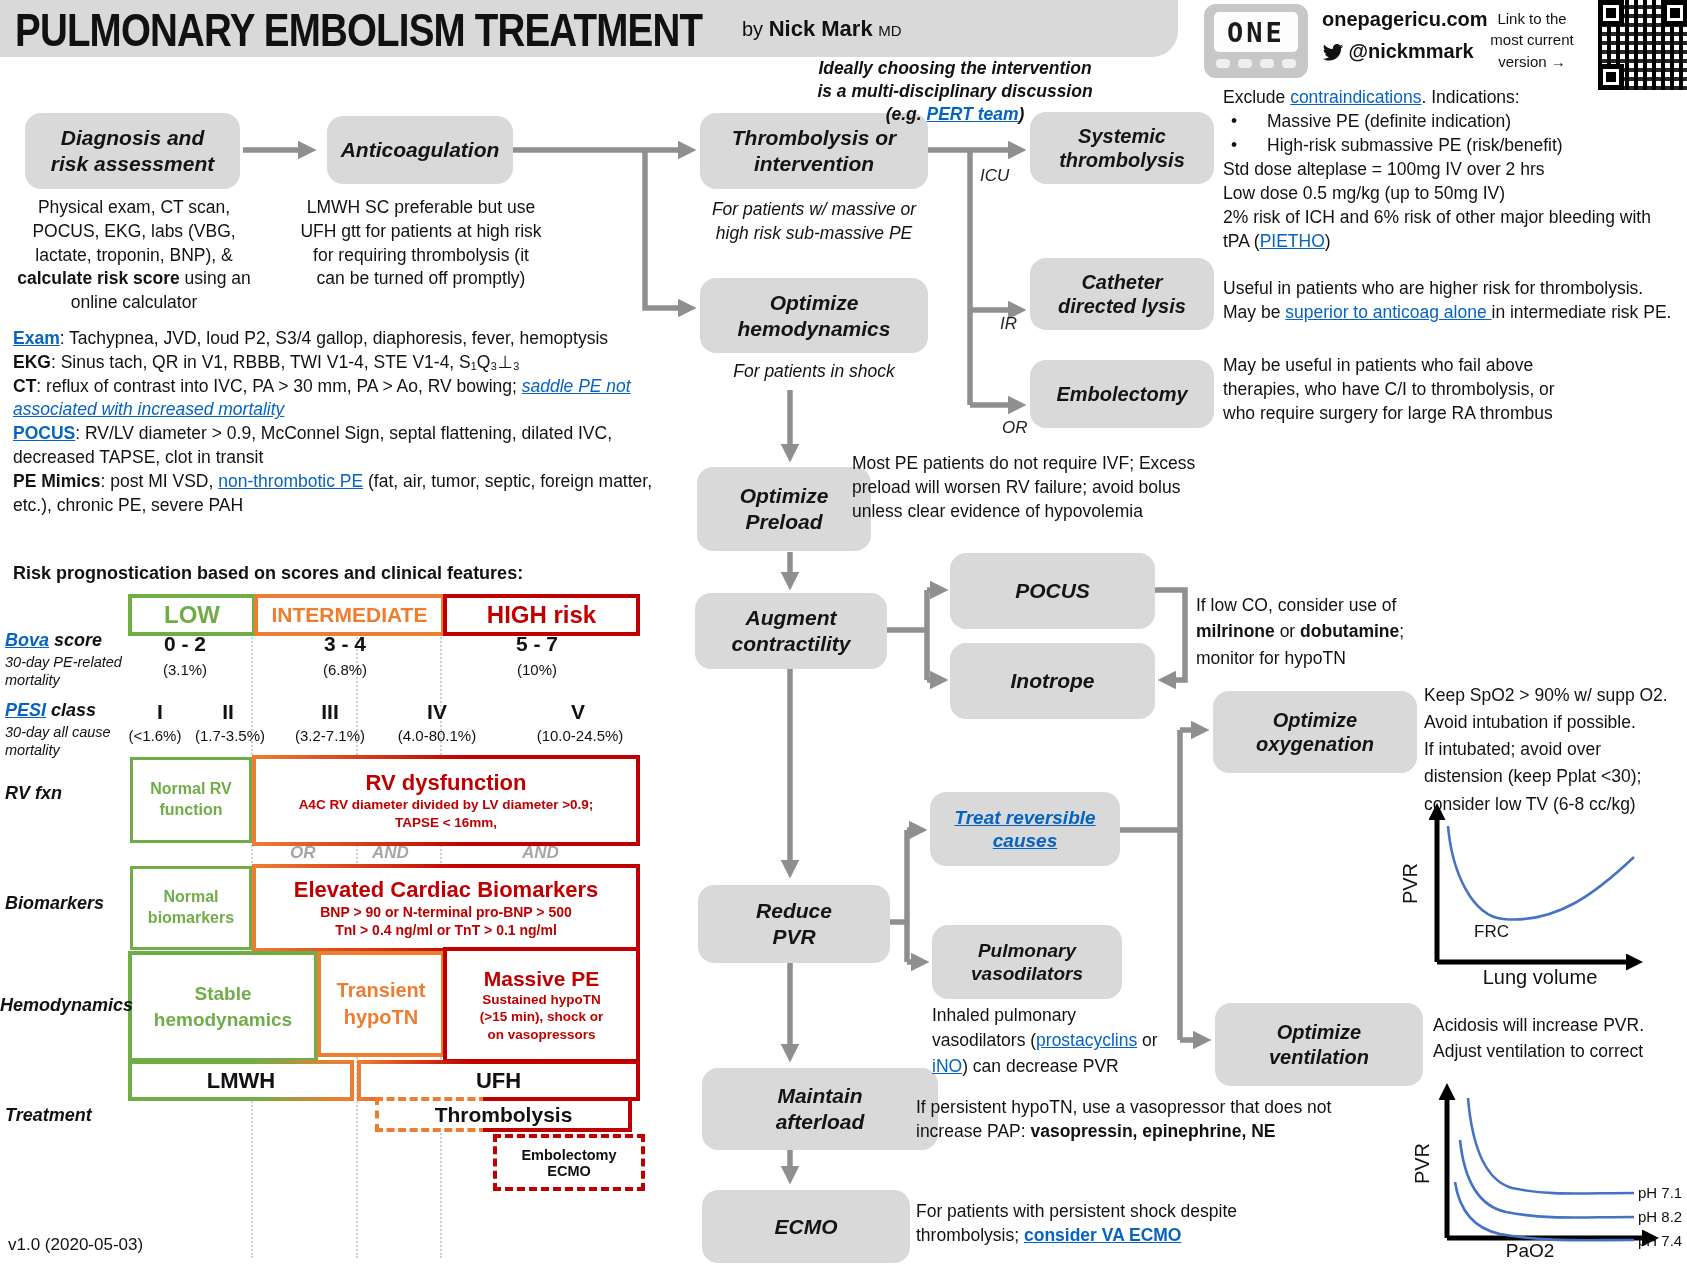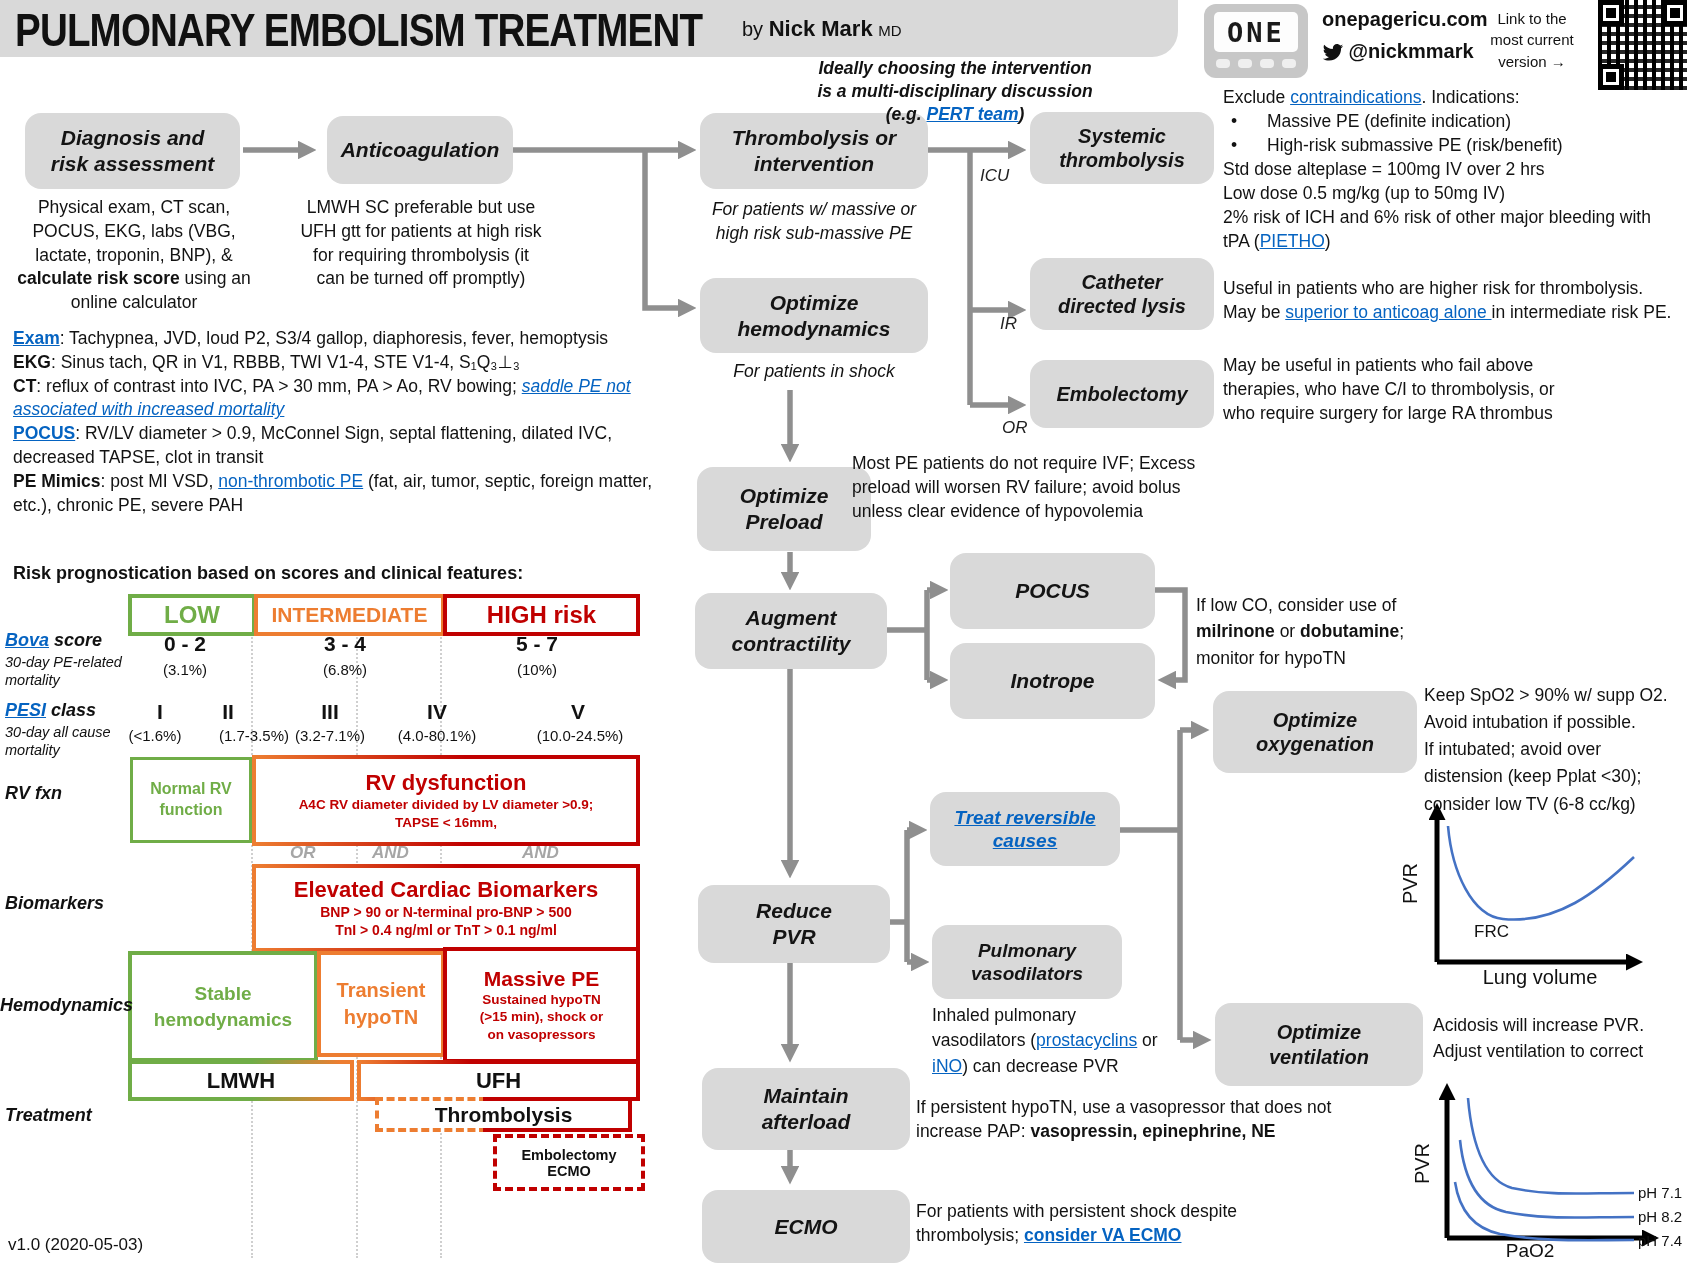--- a/index.html
+++ b/index.html
@@ -174,38 +174,40 @@
   <div class="rowlab" style="left:5px;top:700px;">
     <span class="link">PESI</span><span> class</span>
   </div>
   <div class="sublab" style="left:5px;top:723px;width:128px;">30-day all cause mortality</div>
   <div class="tval" style="left:130px;top:700px;width:60px;">I</div>
   <div class="tval" style="left:198px;top:700px;width:60px;">II</div>
   <div class="tval" style="left:300px;top:700px;width:60px;">III</div>
   <div class="tval" style="left:407px;top:700px;width:60px;">IV</div>
   <div class="tval" style="left:548px;top:700px;width:60px;">V</div>
   <div class="tpct" style="left:110px;top:727px;width:90px;">(&lt;1.6%)</div>
-  <div class="tpct" style="left:180px;top:727px;width:100px;padding-left:24px;">(1.7-3.5%)</div>
+  <div class="tpct" style="left:180px;top:727px;width:100px;">(1.7-3.5%)</div>
   <div class="tpct" style="left:280px;top:727px;width:100px;">(3.2-7.1%)</div>
   <div class="tpct" style="left:387px;top:727px;width:100px;">(4.0-80.1%)</div>
   <div class="tpct" style="left:522px;top:727px;width:116px;">(10.0-24.5%)</div>
 
   <div class="rowlab" style="left:5px;top:783px;">RV fxn</div>
   <div class="cbox bgreen pre" style="left:130px;top:757px;width:116px;height:80px;border-width:3px;font-size:16px;line-height:1.3;">Normal RV
 function</div>
   <div class="cbox gradOR" style="left:252px;top:755px;width:380px;height:83px;">
     <div class="b" style="color:#c00000;font-size:22px;">RV dysfunction</div>
     <div class="b pre" style="color:#c00000;font-size:13.5px;line-height:1.3;">A4C RV diameter divided by LV diameter &gt;0.9;
 TAPSE &lt; 16mm,</div>
   </div>
   <div class="conn" style="left:290px;top:843px;">OR</div>
   <div class="conn" style="left:372px;top:843px;">AND</div>
   <div class="conn" style="left:522px;top:843px;">AND</div>
 
   <div class="rowlab" style="left:5px;top:893px;">Biomarkers</div>
+  <div class="cbox bgreen pre" style="left:130px;top:866px;width:116px;height:78px;border-width:3px;font-size:16px;line-height:1.3;">Normal
+biomarkers</div>
   <div class="cbox gradOR" style="left:252px;top:864px;width:380px;height:80px;">
     <div class="b" style="color:#c00000;font-size:22px;">Elevated Cardiac Biomarkers</div>
     <div class="b pre" style="color:#c00000;font-size:14px;line-height:1.3;">BNP &gt; 90 or N-terminal pro-BNP &gt; 500
 TnI &gt; 0.4 ng/ml or TnT &gt; 0.1 ng/ml</div>
   </div>
 
   <div class="rowlab" style="left:0;top:995px;">Hemodynamics</div>
   <div class="cbox bgreen pre" style="left:128px;top:951px;width:182px;height:103px;font-size:19px;line-height:1.35;">Stable
 hemodynamics</div>
   <div class="cbox borange pre" style="left:317px;top:951px;width:120px;height:98px;font-size:20px;line-height:1.35;">Transient
@@ -268,21 +270,21 @@
   <div class="gbox" style="left:930px;top:792px;width:190px;height:74px;font-size:19px;">
     <span class="link pre">Treat reversible
 causes</span>
   </div>
   <div class="gbox" style="left:932px;top:925px;width:190px;height:74px;font-size:19px;">Pulmonary
 vasodilators</div>
   <div class="note" style="left:932px;top:1003px;width:230px;line-height:1.45;">
     <span>Inhaled pulmonary vasodilators (</span><span class="link">prostacyclins</span><span> or </span><span class="link">iNO</span><span>) can decrease PVR</span>
   </div>
 
-  <div class="gbox" style="left:702px;top:1068px;width:208px;height:82px;">Maintain
+  <div class="gbox" style="left:702px;top:1068px;width:236px;height:82px;">Maintain
 afterload</div>
   <div class="note" style="left:916px;top:1096px;width:438px;">
     <span>If persistent hypoTN, use a vasopressor that does not increase PAP: </span><span class="b">vasopressin, epinephrine, NE</span>
   </div>
 
   <div class="gbox" style="left:702px;top:1190px;width:208px;height:73px;">ECMO</div>
   <div class="note" style="left:916px;top:1200px;width:424px;">
     <span>For patients with persistent shock despite thrombolysis; </span><span class="link b">consider VA ECMO</span>
   </div>
 

